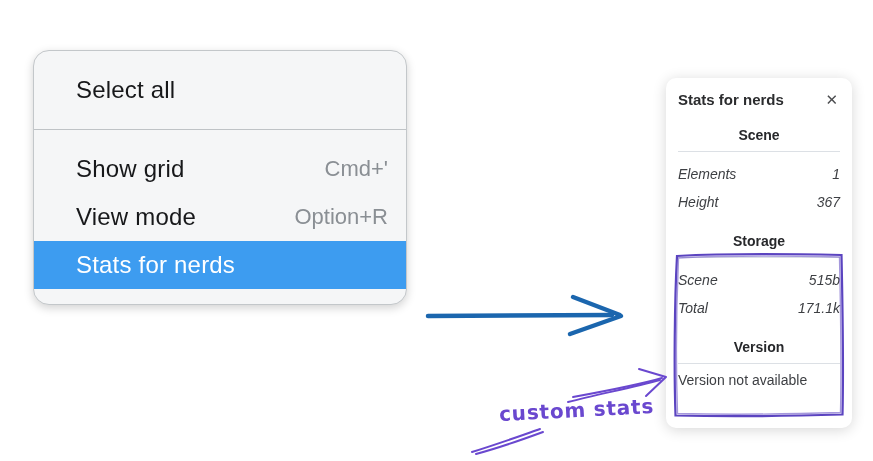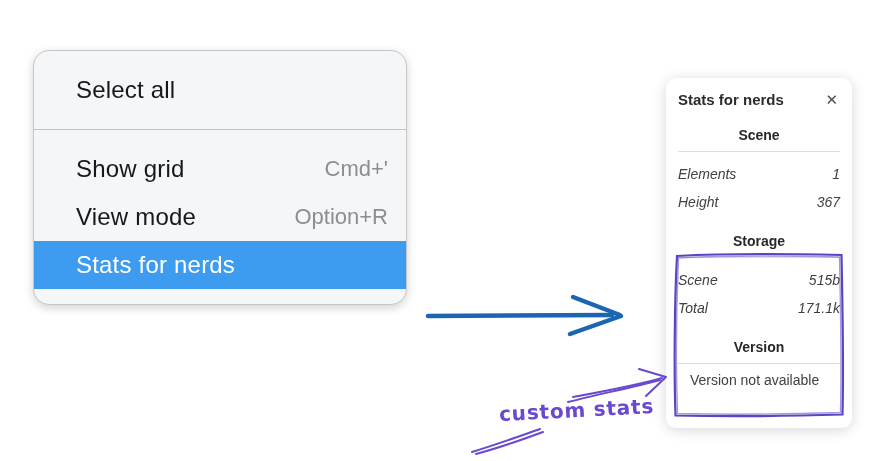--- a/index.html
+++ b/index.html
@@ -39,21 +39,21 @@
   }
   .panel-header{display:flex;align-items:center;justify-content:space-between;}
   .panel-title{font-size:15px;font-weight:700;color:#2b2c2e;}
   .panel-close{font-size:15px;color:#4c4d50;cursor:pointer;line-height:1;padding:1px 2px;}
   .section-heading{margin-top:19px;text-align:center;font-size:14px;font-weight:700;color:var(--panel-heading);}
   .section-heading.tight{margin-top:23px;}
   .section-divider{border:none;border-top:1px solid var(--panel-divider);margin:8px 0 2px 0;}
   .stat-row{height:28px;display:flex;align-items:flex-end;justify-content:space-between;font-size:14px;font-style:italic;}
   .stat-label{color:var(--panel-text);}
   .stat-value{color:var(--panel-text);}
-  .section-note{height:28px;display:flex;align-items:center;font-size:14px;color:var(--panel-text);white-space:nowrap;padding-left:12px;}
+  .section-note{height:28px;display:flex;align-items:center;font-size:14px;color:var(--panel-text);white-space:nowrap;}
 
   
   .overlay{position:absolute;left:0;top:0;z-index:5;pointer-events:none;}
   .annotation-text{
     position:absolute;left:499px;top:398px;z-index:6;
     font-size:20px;font-weight:600;letter-spacing:.8px;color:var(--purple);
     transform:rotate(-3deg);font-family:"DejaVu Sans",sans-serif;
   }
 </style>
 </head>

